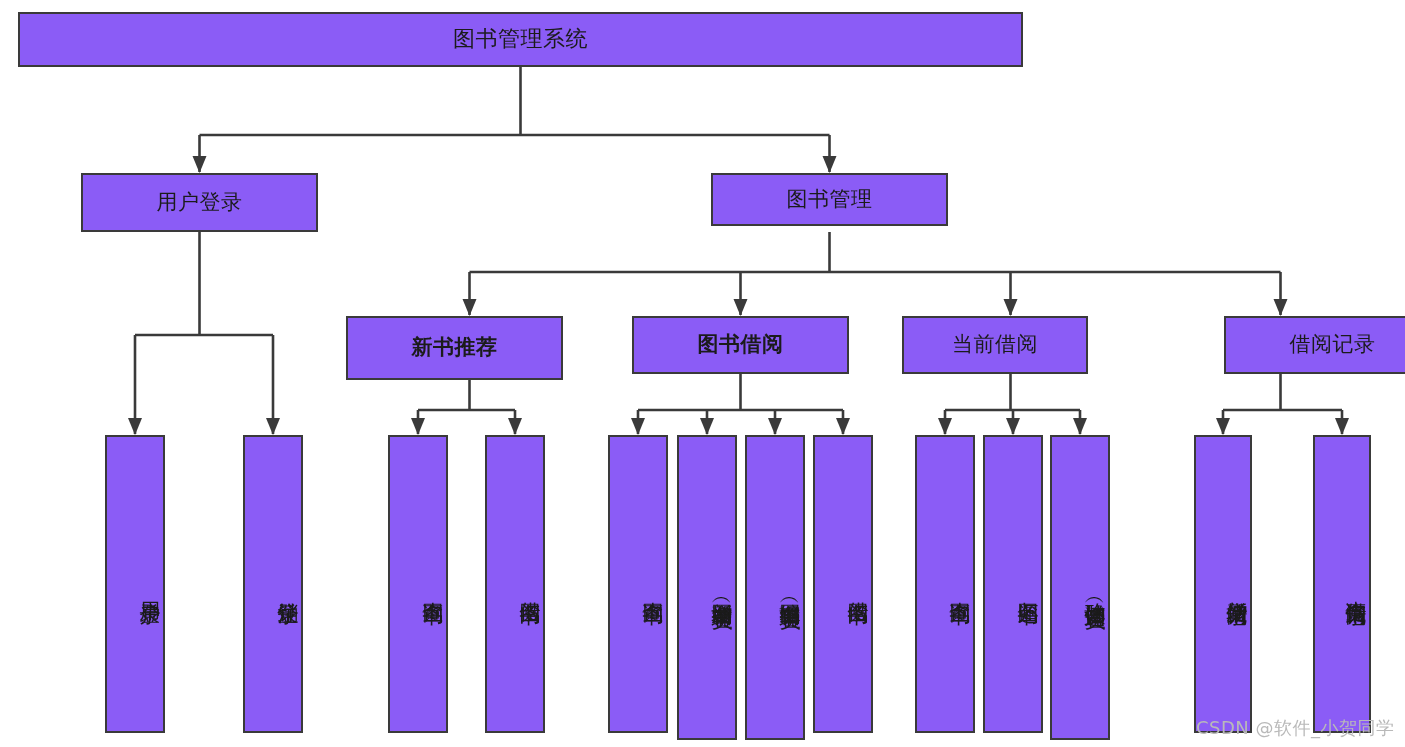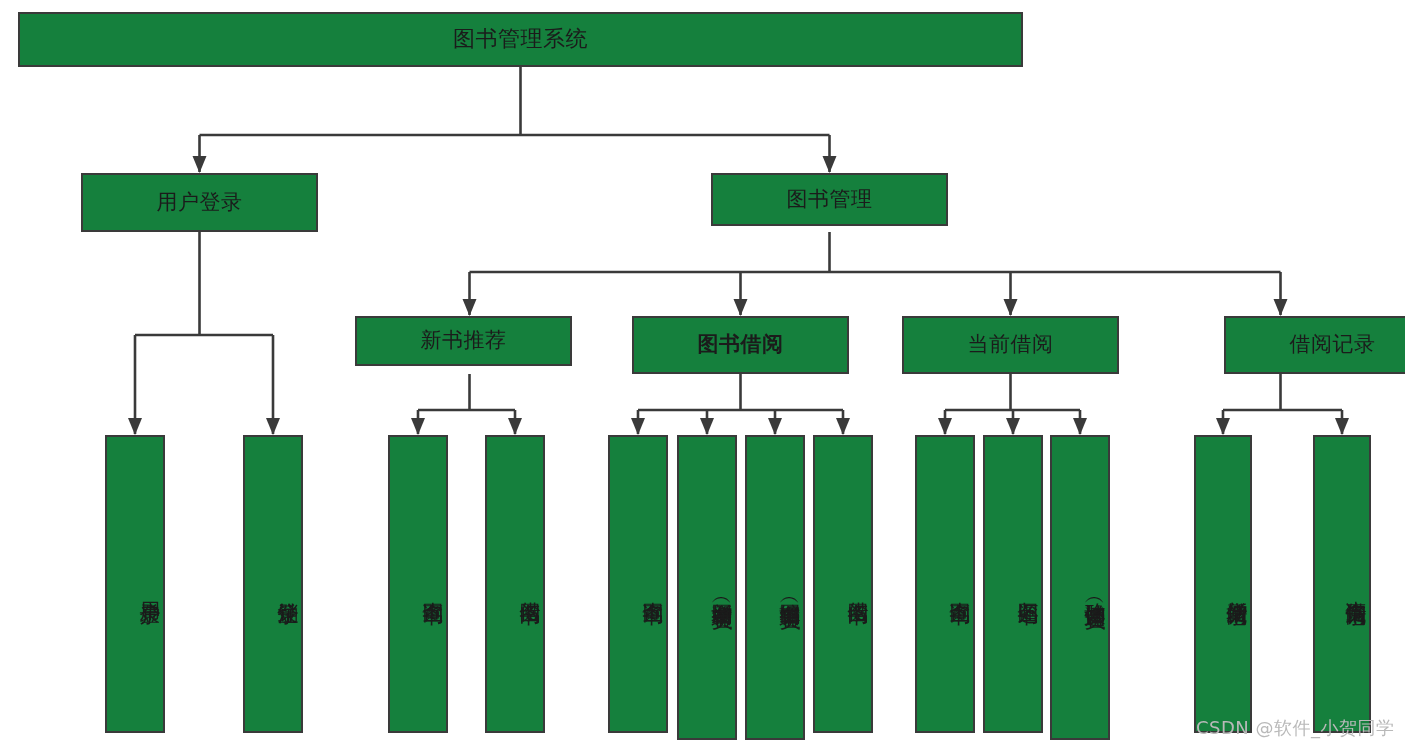--- a/index.html
+++ b/index.html
@@ -23,21 +23,21 @@
     left: 0;
     top: 0;
     width: 1405px;
     height: 747px;
     pointer-events: none;
   }
   .node {
     position: absolute;
     box-sizing: border-box;
     border: 2px solid #3a3a3a;
-    background: #15803d;
+    background: #8b5cf6;
     display: flex;
     align-items: center;
     justify-content: center;
     color: #1b1b1b;
     z-index: 2;
   }
   .node.horiz {
     font-size: 21px;
     letter-spacing: 0.5px;
     line-height: 1.2;
@@ -132,27 +132,27 @@
   <div id="nodes-layer">
       <div class="node horiz root" style="left: 18px; top: 12px; width: 1005px; height: 55px;">
         <span class="hlabel">图书管理系统</span>
       </div>
       <div class="node horiz" style="left: 81px; top: 173px; width: 237px; height: 59px;">
         <span class="hlabel">用户登录</span>
       </div>
       <div class="node horiz" style="left: 711px; top: 173px; width: 237px; height: 53px;">
         <span class="hlabel">图书管理</span>
       </div>
-      <div class="node horiz" style="left: 355px; top: 316px; width: 217px; height: 50px;">
+      <div class="node horiz" style="left: 346px; top: 316px; width: 217px; height: 64px; font-weight: bold;">
         <span class="hlabel">新书推荐</span>
       </div>
       <div class="node horiz" style="left: 632px; top: 316px; width: 217px; height: 58px; font-weight: bold;">
         <span class="hlabel">图书借阅</span>
       </div>
-      <div class="node horiz" style="left: 902px; top: 316px; width: 217px; height: 58px;">
+      <div class="node horiz" style="left: 902px; top: 316px; width: 186px; height: 58px;">
         <span class="hlabel">当前借阅</span>
       </div>
       <div class="node horiz" style="left: 1224px; top: 316px; width: 217px; height: 58px;">
         <span class="hlabel">借阅记录</span>
       </div>
       <div class="node vert" style="left: 105px; top: 435px; width: 60px; height: 298px;">
         <span class="vlabel">用户登录</span>
       </div>
       <div class="node vert" style="left: 243px; top: 435px; width: 60px; height: 298px;">
         <span class="vlabel">注销登录</span>

